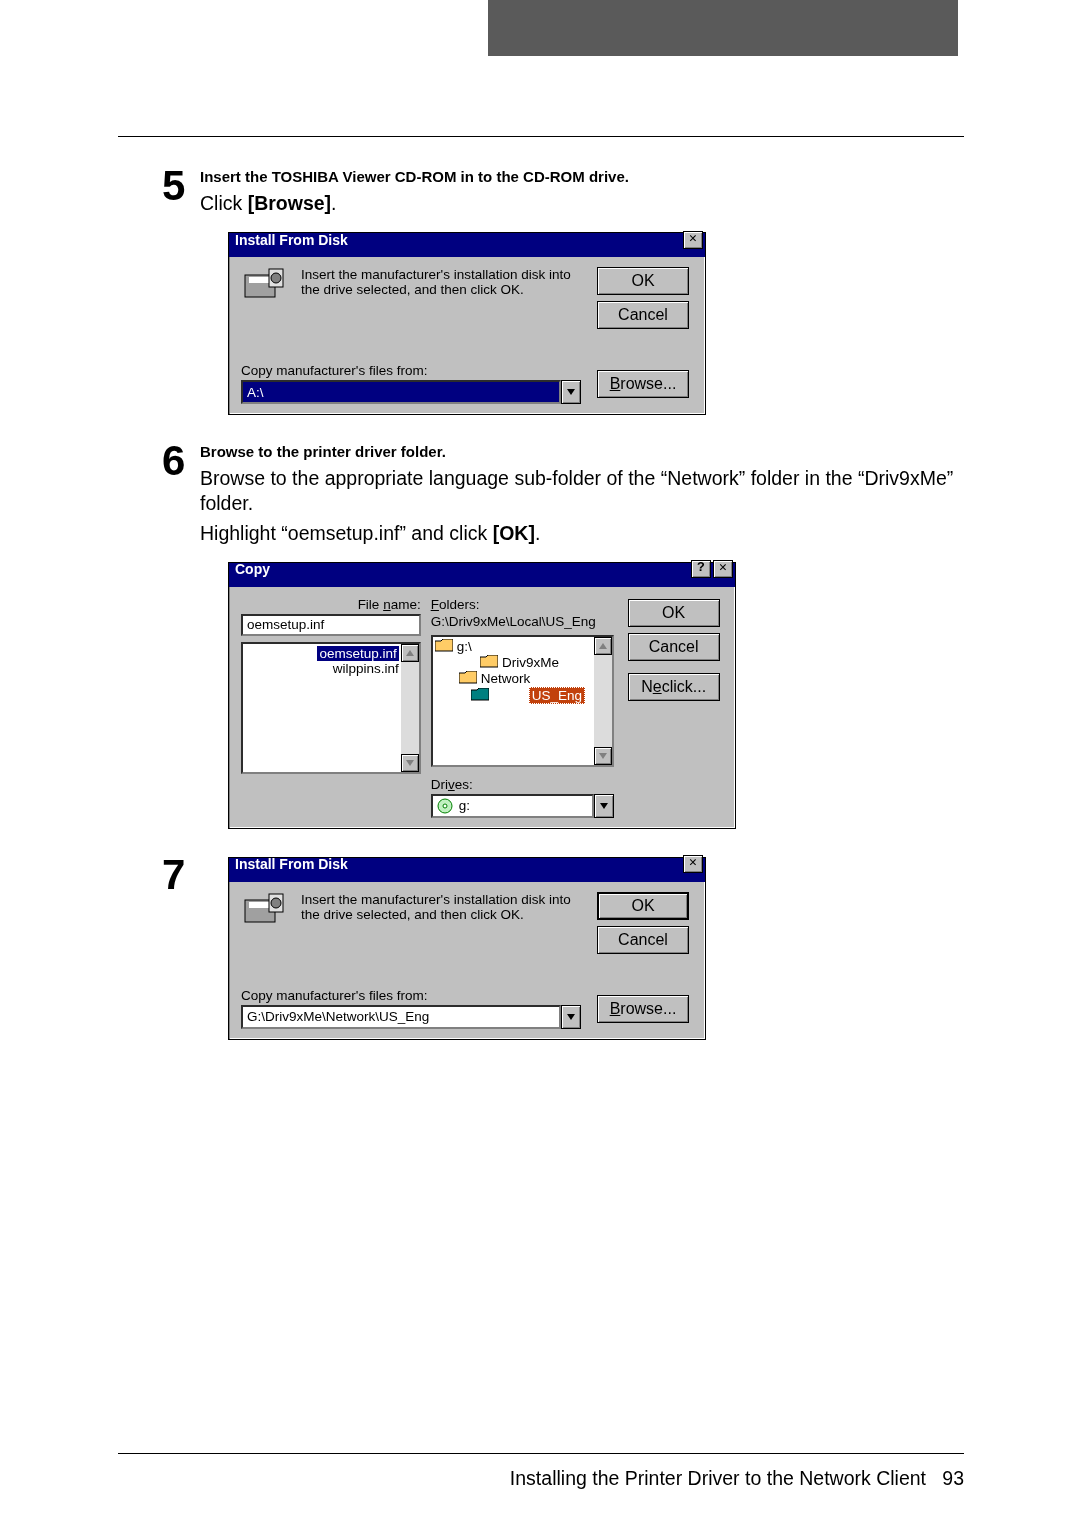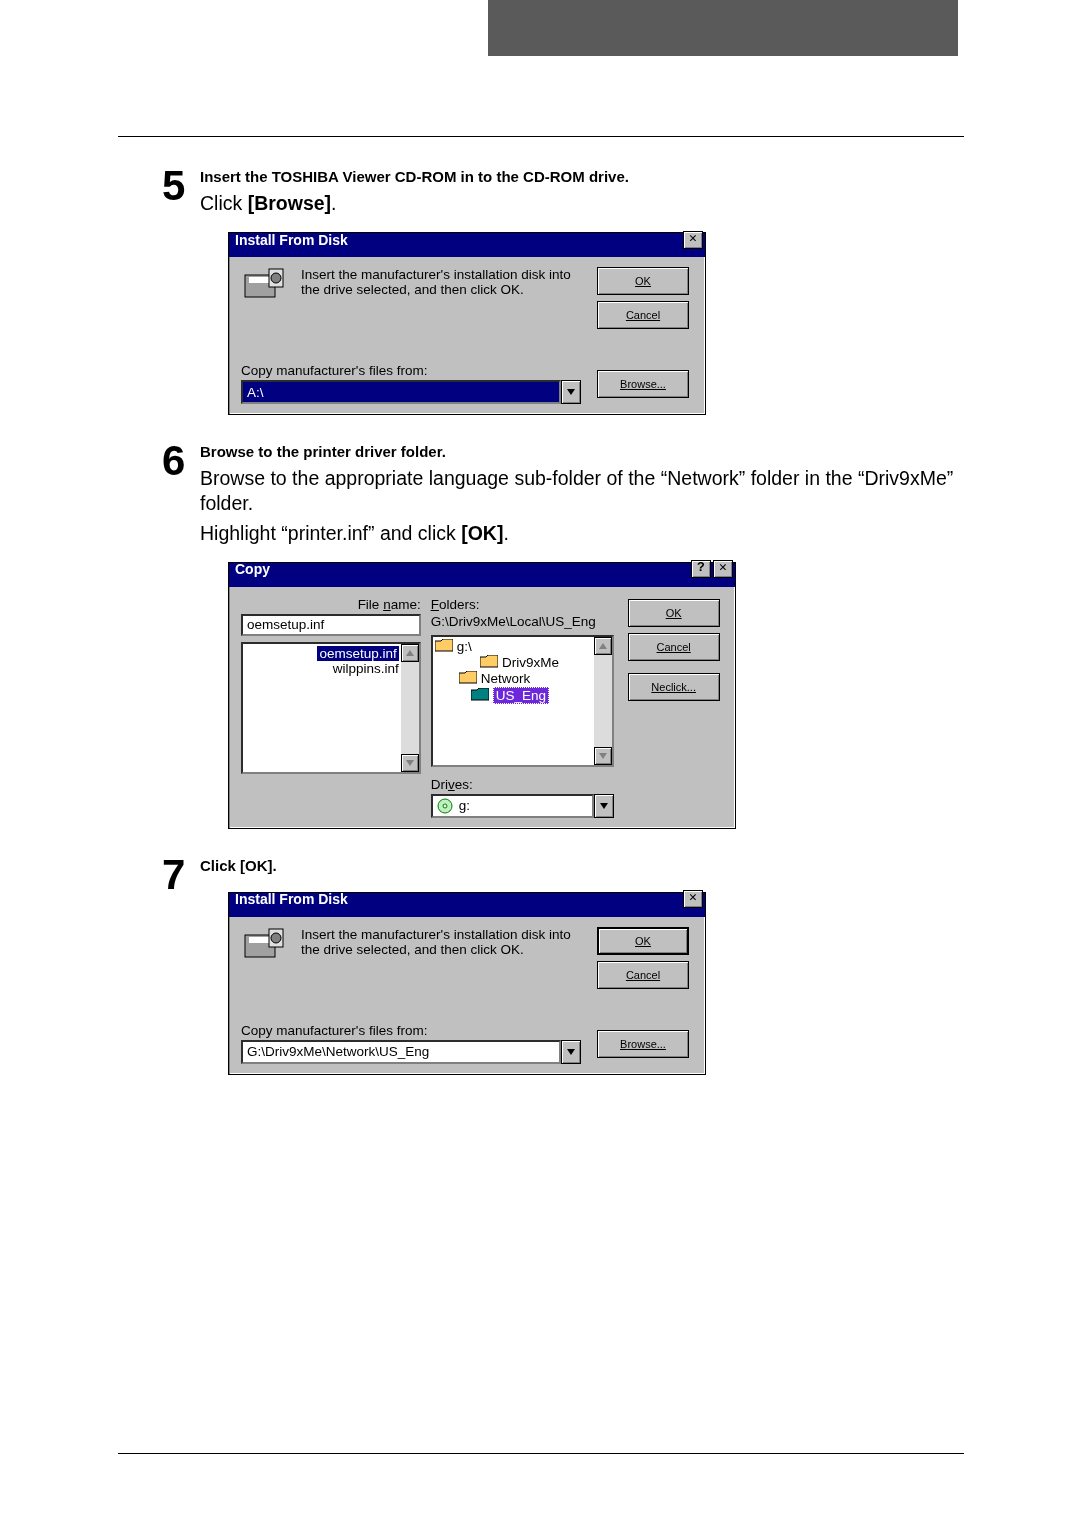--- a/index.html
+++ b/index.html
@@ -15,21 +15,21 @@
   .body { font-size: 19.5px; line-height: 1.3; }
   .bold { font-weight: bold; }
   .dialog-wrap { margin: 16px 0 24px 28px; }
   
   .win { background: #c0c0c0; border: 1px solid #000; box-shadow: 1px 1px 0 #808080 inset, -1px -1px 0 #fff inset; position: relative; }
   .titlebar { background: #000080; color: #fff; display: flex; align-items: center; justify-content: space-between; height: 24px; padding: 0 2px 11px 6px; font-weight: bold; font-size: 14px; }
   .titlebar .tbtns { display: flex; gap: 2px; }
   .tbtn { width: 20px; height: 18px; background: #c0c0c0; border: 1px solid #000; box-shadow: 1px 1px 0 #fff inset, -1px -1px 0 #808080 inset; font-family: "Courier New", monospace; font-size: 13px; font-weight: bold; text-align: center; line-height: 14px; color: #000; }
   .dlg-body { padding: 10px 12px; font-size: 13.5px; }
   .row { display: flex; }
-  .btn3d { display: inline-block; min-width: 92px; height: 28px; background: #c0c0c0; border: 1px solid #000; box-shadow: 1px 1px 0 #fff inset, -1px -1px 0 #808080 inset; font-size: 11px; text-align: center; line-height: 26px; margin-bottom: 6px; text-decoration: underline; }
+  .btn3d { display: inline-block; min-width: 92px; height: 28px; background: #c0c0c0; border: 1px solid #000; box-shadow: 1px 1px 0 #fff inset, -1px -1px 0 #808080 inset; font-size: 16px; text-align: center; line-height: 26px; margin-bottom: 6px; }
   .btn3d.focused { box-shadow: 0 0 0 1px #000 inset, 2px 2px 0 #fff inset, -2px -2px 0 #808080 inset; }
   .sunken { background: #fff; border: 2px inset #808080; }
   .combo { display: flex; align-items: stretch; height: 24px; }
   .combo .field { flex: 1; background: #fff; border: 2px inset #808080; font-size: 13.5px; padding: 1px 4px; display: flex; align-items: center; overflow: hidden; }
   .combo .field.sel { background: #000080; color: #fff; }
   .combo .arrow { width: 20px; background: #c0c0c0; border: 1px solid #000; box-shadow: 1px 1px 0 #fff inset, -1px -1px 0 #808080 inset; display: flex; align-items: center; justify-content: center; }
   .arrow svg { width: 8px; height: 6px; }
   .ul { text-decoration: underline; }
   .listbox { width: 100%; height: auto; background: #fff; border: 2px inset #808080; position: relative; font-size: 13.5px; }
   .listbox .items { position: absolute; left: 0; top: 0; right: 18px; bottom: 0; padding: 2px 2px; }
@@ -37,21 +37,21 @@
   .sb .sbarrow { height: 18px; background: #c0c0c0; border: 1px solid #000; box-shadow: 1px 1px 0 #fff inset, -1px -1px 0 #808080 inset; display: flex; align-items:center; justify-content:center; }
   .sb .sbarrow.disabled svg path { fill: #808080; }
   .sb .track { flex: 1; background: #dcdcdc; }
   .li-sel { background: #000080; color: #fff; padding: 0 2px; display: inline-block; min-width: 82px; }
   .folder-row { display: flex; align-items: center; gap: 4px; padding: 0 0 1px 0; font-size: 13.5px; }
   .foldicon { width: 18px; height: 14px; display: inline-block; }
   .foldicon.open svg path.tab { fill: #ffcc66; }
   .indent1 { padding-left: 12px; justify-content: center; }
   .indent2 { padding-left: 24px; }
   .indent3 { padding-left: 36px; }
-  .folder-selected { background: #6d28d9; color: #fff; padding: 0 2px; border: 1px dotted #fff; }
+  .folder-selected { background: #c2410c; color: #fff; padding: 0 2px; border: 1px dotted #fff; margin-left: 36px; }
   .glyph-floppy svg { width: 48px; height: 38px; }
   .rule-bottom { position: absolute; left: 118px; bottom: 72px; width: 846px; height: 0; border-top: 1.5px solid #000; }
   .footer { position: absolute; right: 116px; bottom: 36px; font-size: 19.5px; }
   .lbl { font-size: 13.5px; margin-bottom: 2px; display: block; }
   .drive-combo .field { display:flex; align-items:center; gap:6px; }
   .drive-icon { width:16px; height:16px; display:inline-block; }
 </style>
 </head>
 <body>
 <div class="page">
@@ -114,21 +114,21 @@
         </div>
       </div>
     </div>
   </div>
 
   <div class="step">
     <div class="stepnum">6</div>
     <div class="heading">Browse to the printer driver folder.</div>
     <div class="body">Browse to the appropriate language sub-folder of the “Network” folder in the “Driv9xMe” folder.</div>
     <div class="body" style="margin-top:4px;">
-      <span>Highlight “printer.inf” and click </span><span class="bold">[OK]</span><span>.</span>
+      <span>Highlight “oemsetup.inf” and click </span><span class="bold">[OK]</span><span>.</span>
     </div>
 
     <div class="dialog-wrap">
       <div class="win" style="width:508px;">
         <div class="titlebar">
           <span>Copy</span>
           <div class="tbtns">
             <span class="tbtn">?</span>
             <span class="tbtn">✕</span>
           </div>
@@ -229,21 +229,20 @@
               <div class="btn3d"><span>N</span><span class="ul">e</span><span>click...</span></div>
             </div>
           </div>
         </div>
       </div>
     </div>
   </div>
 
   <div class="step">
     <div class="stepnum">7</div>
-    <div class="heading">Click [OK].</div>
 
     <div class="dialog-wrap">
       <div class="win" style="width:478px;">
         <div class="titlebar">
           <span>Install From Disk</span>
           <div class="tbtns">
             <span class="tbtn">✕</span>
           </div>
         </div>
         <div class="dlg-body">
@@ -280,14 +279,17 @@
             </div>
           </div>
         </div>
       </div>
     </div>
   </div>
 
 </div>
 
 <div class="rule-bottom"></div>
+<div class="footer">
+  <span>Installing the Printer Driver to the Network Client</span>&nbsp;&nbsp;&nbsp;<span>93</span>
+</div>
 
 </div>
 
 </body></html>

